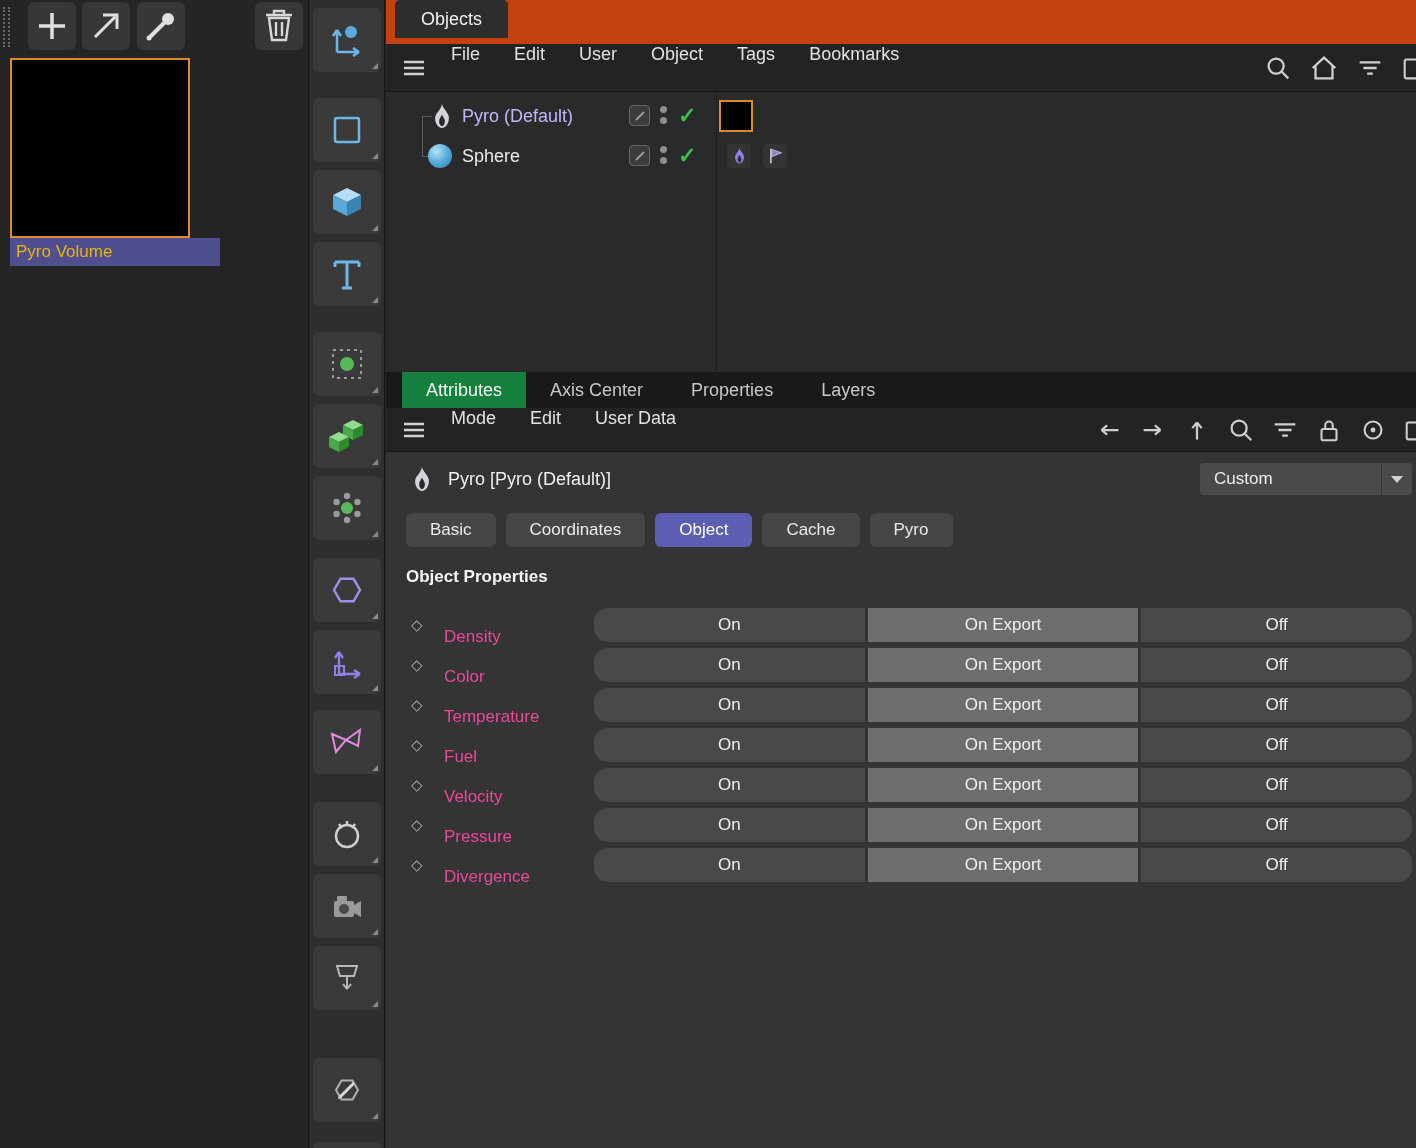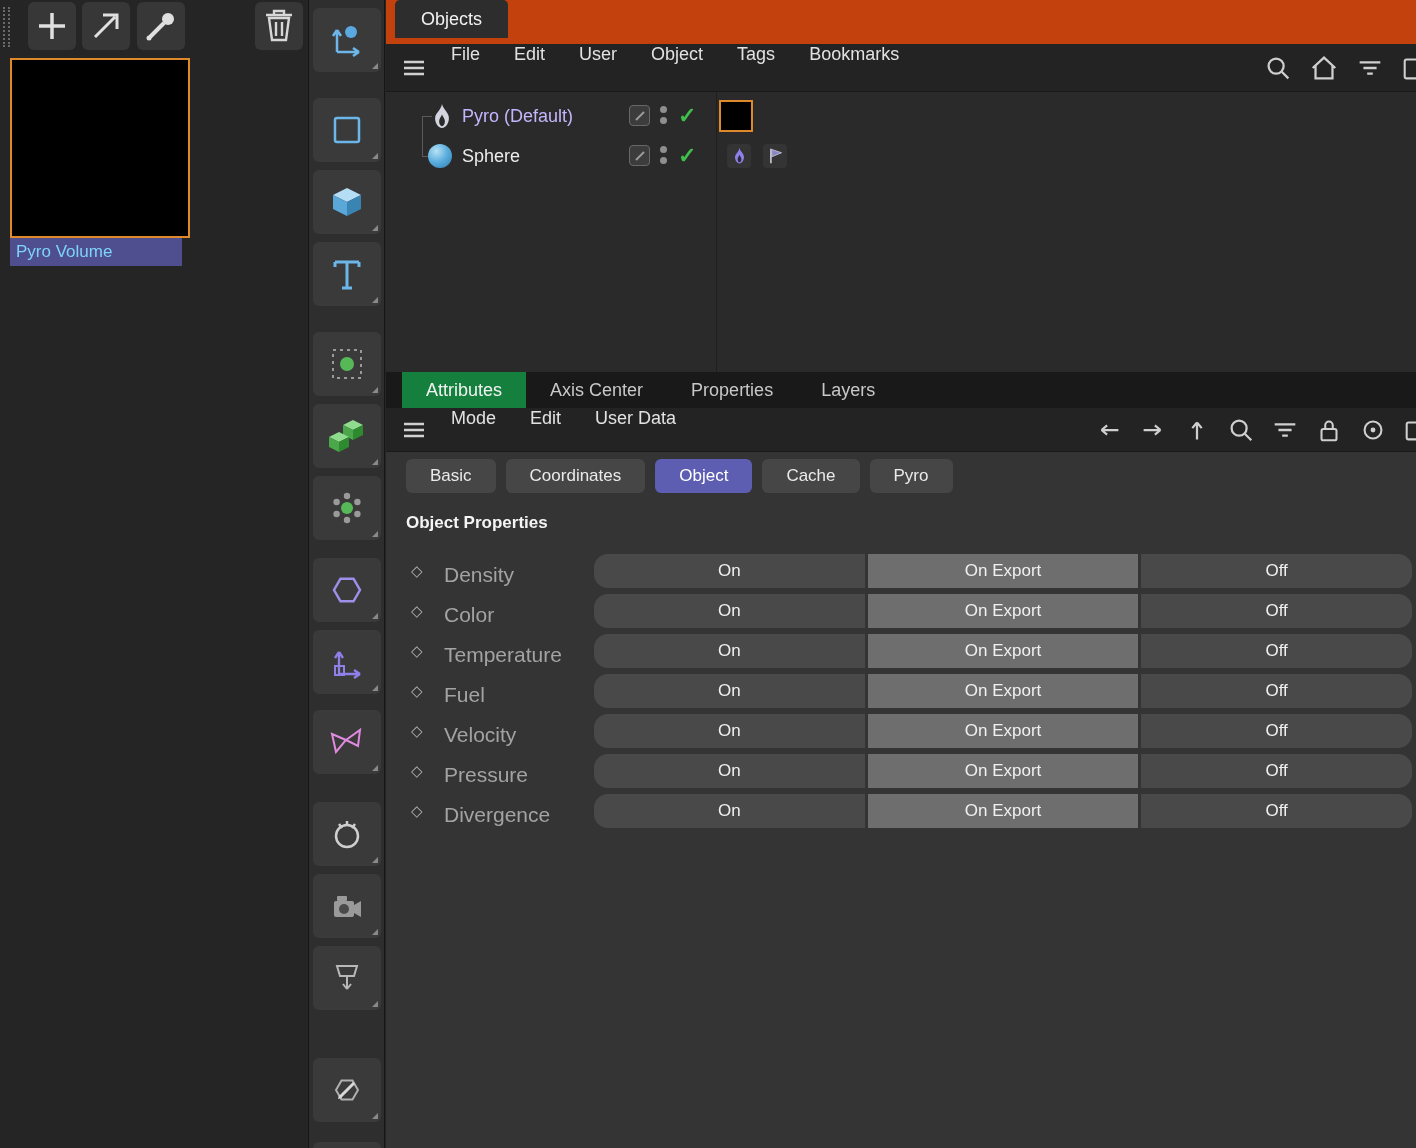--- a/index.html
+++ b/index.html
@@ -6,21 +6,21 @@
 html,body{width:1416px;height:1148px;background:#1e1e1e;font-family:"Liberation Sans",sans-serif;color:#e4e4e4;overflow:hidden}
 .app{position:relative;width:1416px;height:1148px;background:#262626}
 
 
 .left-col{position:absolute;left:0;top:0;width:309px;height:1148px;background:#252525;border-right:1px solid #161616}
 .top-toolbar{position:absolute;left:0;top:0;width:309px;height:54px}
 .drag-handle{position:absolute;left:3px;top:7px;width:7px;height:40px;border-left:2px dotted #6a6a6a;border-right:2px dotted #6a6a6a}
 .tb-btn{position:absolute;top:2px;width:48px;height:48px;background:#373737;border-radius:6px;display:flex;align-items:center;justify-content:center}
 .tb-add{left:28px}.tb-arrow{left:82px}.tb-dropper{left:137px}.tb-trash{left:255px}
 .preview{position:absolute;left:10px;top:58px;width:180px;height:180px;background:#000;border:2px solid #e0892a}
-.preview-label{position:absolute;left:10px;top:238px;width:172px;height:28px;background:#4f4f8f;color:#7dd3fc;font-size:17px;line-height:28px;padding-left:6px;white-space:nowrap}
+.preview-label{position:absolute;left:10px;top:238px;width:210px;height:28px;background:#4f4f8f;color:#eab308;font-size:17px;line-height:28px;padding-left:6px;white-space:nowrap}
 
 
 .tool-strip{position:absolute;left:309px;top:0;width:76px;height:1148px;background:#2e2e2e;border-right:1px solid #161616;overflow:hidden}
 .tool-btn{position:absolute;left:4px;width:68px;height:64px;background:#3a3a3a;border-radius:6px;display:flex;align-items:center;justify-content:center}
 .tool-btn::after{content:"";position:absolute;right:3px;bottom:3px;width:0;height:0;border-left:6px solid transparent;border-bottom:6px solid #8a8a8a}
 
 
 .main{position:absolute;left:386px;top:0;width:1030px;height:1148px}
 
 
@@ -64,21 +64,21 @@
 .preset-dd .dd-sep{width:1px;height:32px;background:#333}
 .preset-dd .dd-arrow{width:30px;display:flex;align-items:center;justify-content:center}
 .dd-caret{width:0;height:0;border-left:6px solid transparent;border-right:6px solid transparent;border-top:7px solid #d0d0d0}
 .section-tabs{height:48px;display:flex;align-items:center;gap:10px;padding-left:20px}
 .stab{background:#464646;border-radius:6px;padding:7px 24px;font-size:17px;color:#eaeaea;white-space:nowrap}
 .stab.active{background:#5d5db2;color:#fff}
 .section-heading{height:46px;line-height:46px;padding-left:20px;font-size:17px;font-weight:bold;color:#f4f4f4}
 .props{padding-top:7px}
 .prop-row{position:relative;height:36px;margin-bottom:4px}
 .diamond{position:absolute;left:25px;top:0;line-height:36px;font-size:15px;color:#b0b0b0}
-.prop-name{position:absolute;left:58px;top:4px;line-height:36px;font-size:21px;color:#a3a3a3;white-space:nowrap}
+.prop-name{position:absolute;left:58px;top:12px;line-height:36px;font-size:17px;color:#ec4899;white-space:nowrap}
 .seg-group{position:absolute;left:208px;right:4px;top:1px;height:34px;display:flex;gap:3px;border-radius:14px;overflow:hidden}
 .seg{flex:1;background:#494949;display:flex;align-items:center;justify-content:center;font-size:17px;color:#f0f0f0;white-space:nowrap}
 .seg.selected{background:#6e6e6e}
 svg{display:block}
 </style>
 </head>
 <body>
 
 <div class="app">
 
@@ -344,20 +344,36 @@
               <circle cx="16" cy="16" r="2.6" fill="#cfcfcf"></circle>
             </svg>
           <svg width="30" height="32" viewBox="0 0 32 32">
               <rect x="5" y="8" width="18" height="18" rx="2" stroke="#cfcfcf" stroke-width="2.2" fill="none"></rect>
               <path d="M16 18 L28 6" stroke="#cfcfcf" stroke-width="2.2"></path>
             </svg>
         </span>
       </div>
 
       <div class="attr-content">
+        <div class="title-row">
+          <span class="flame">
+            <svg width="24" height="27" viewBox="0 0 24 28">
+                <path d="M12 1 C13 6 18 9 19 14 C20 20 16 26 12 26 C8 26 4 20 5 14 C6 10 11 7 12 1 Z" fill="#d4d4de"></path>
+                <path d="M12 12 C13 15 15 16 15 19 C15 22 13.5 24 12 24 C10.5 24 9 22 9 19 C9 16 11 15 12 12 Z" fill="#2a2a2a"></path>
+              </svg>
+          </span>
+          <span class="obj-title">Pyro [Pyro (Default)]</span>
+          <span class="preset-dd">
+            <span class="dd-label">Custom</span>
+            <span class="dd-sep"></span>
+            <span class="dd-arrow">
+                <span class="dd-caret"></span>
+              </span>
+          </span>
+        </div>
 
         <div class="section-tabs">
           <span class="stab">Basic</span>
           <span class="stab">Coordinates</span>
           <span class="stab active">Object</span>
           <span class="stab">Cache</span>
           <span class="stab">Pyro</span>
         </div>
 
         <div class="section-heading">Object Properties</div>

